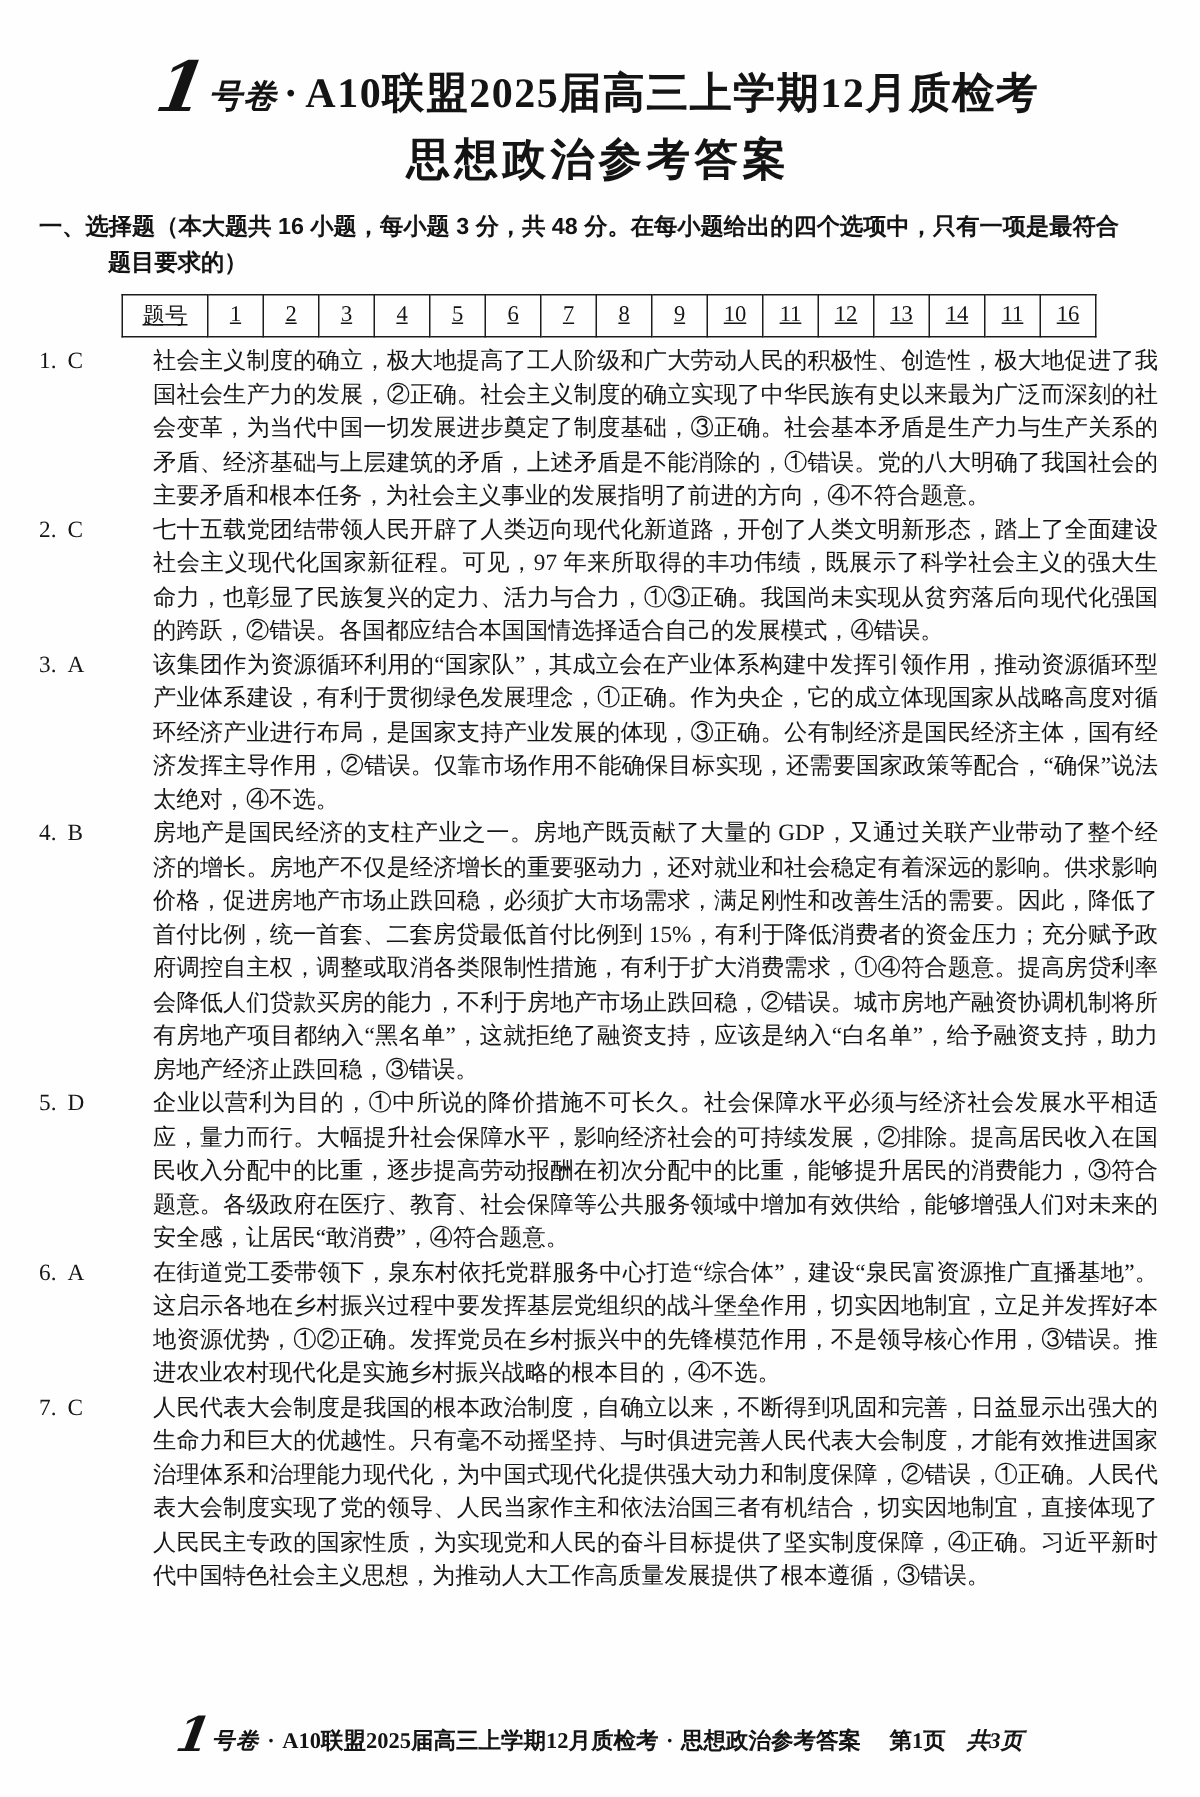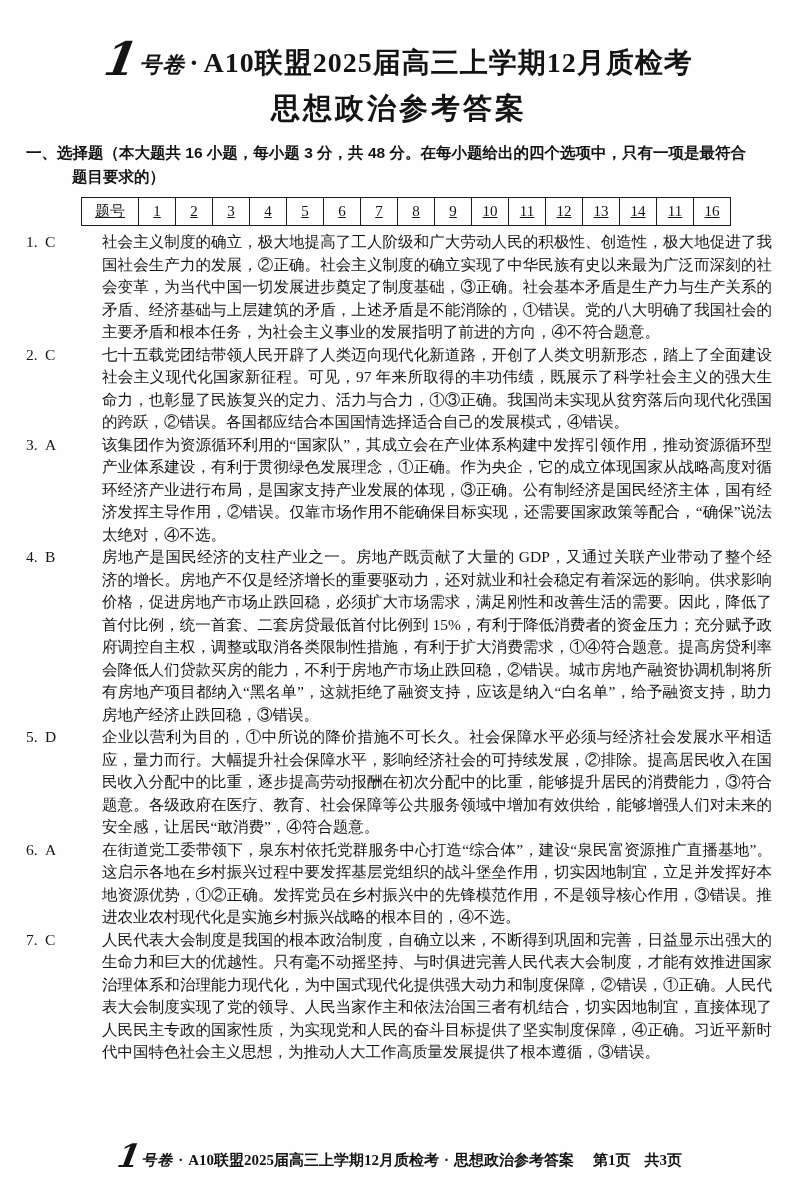--- a/index.html
+++ b/index.html
@@ -100,21 +100,21 @@
     position: absolute;
     left: 0; right: 0;
     bottom: 28px;
     text-align: center;
     font-weight: bold;
     font-size: 15px;
     white-space: nowrap;
   }
   .page-footer .sep { padding: 0 5px; }
   .page-footer .pginfo { margin-left: 19px; text-align: right; }
-  .page-footer .pgtotal { margin-left: 14px; }
+  .page-footer .pgtotal { margin-left: 14px; font-style: italic; }
 </style>
 </head>
 <body>
 
 <div class="page">
 
   <div class="doc-header">
     <div class="title-line1">
       <span class="logo"><span class="logo-num">1</span><span class="logo-suffix">号卷</span></span><span class="title-sep">·</span><span>A10联盟2025届高三上学期12月质检考</span>
     </div>

